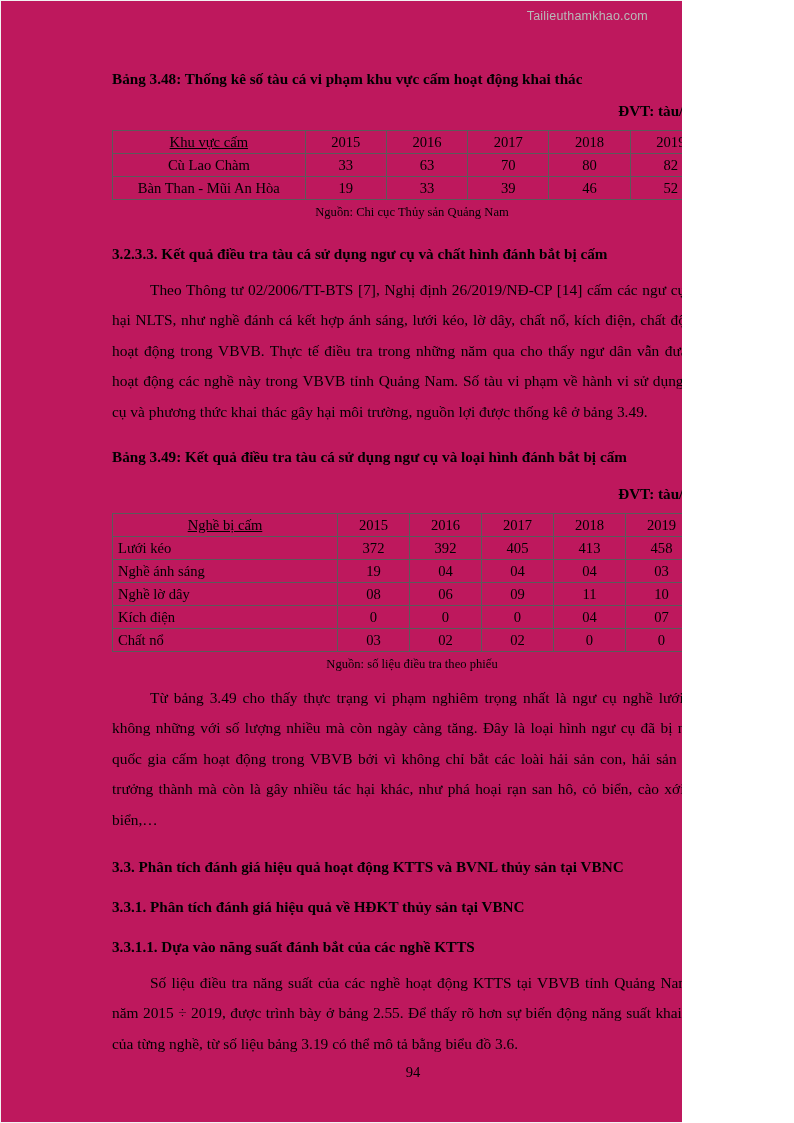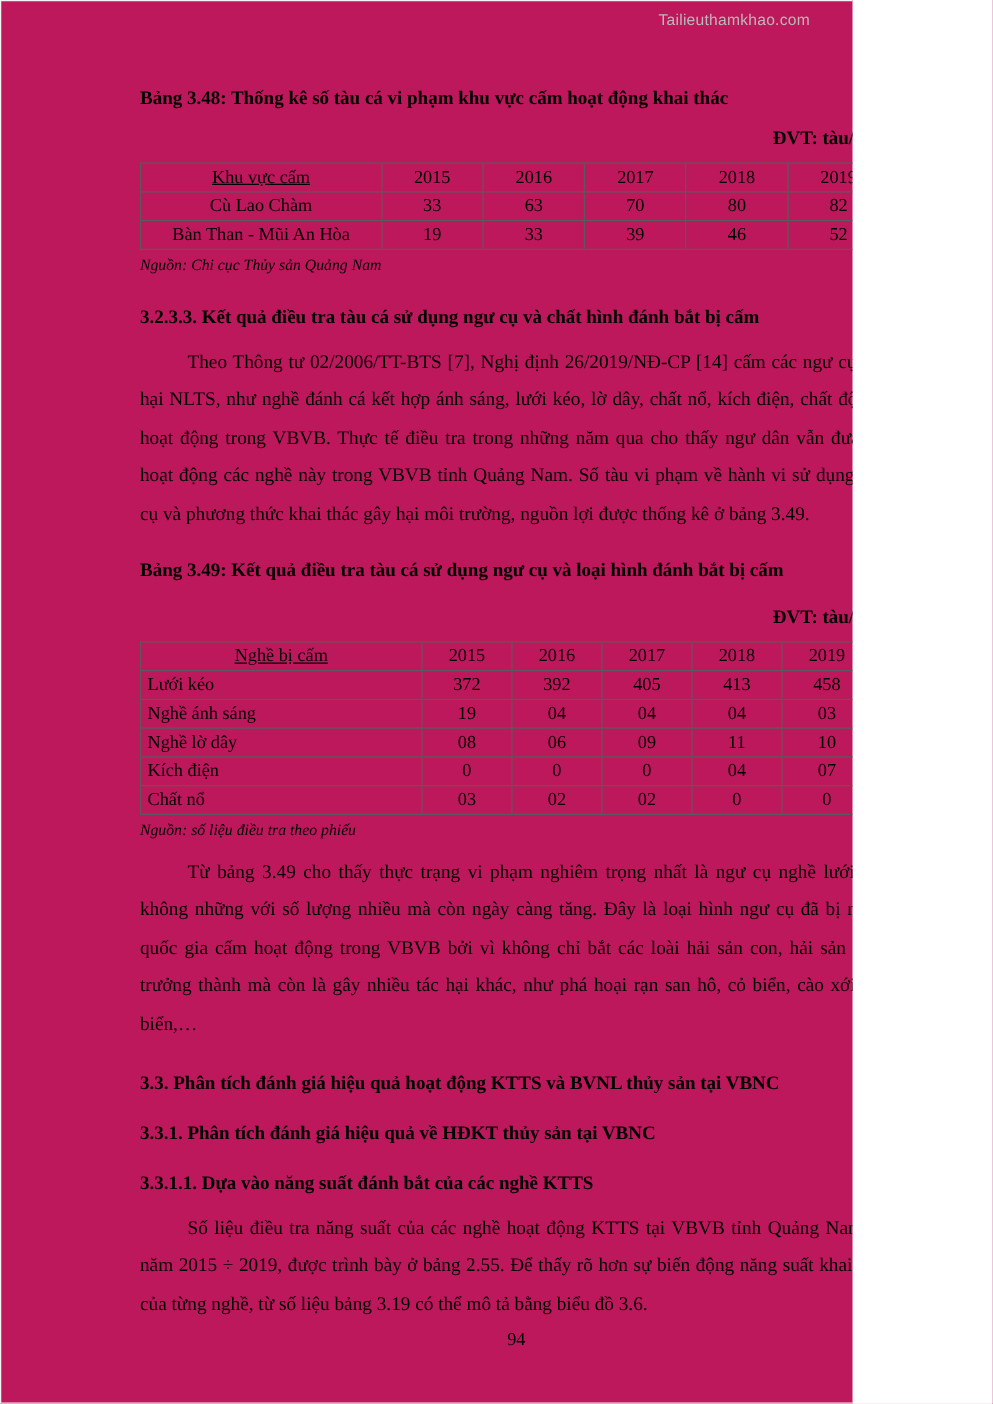--- a/index.html
+++ b/index.html
@@ -50,23 +50,22 @@
     margin: 0;
   }
   .dvt {
     font-weight: bold;
     font-size: 15.2px;
     text-align: right;
     margin: 9px 0 0 0;
     line-height: 1.4;
   }
   .src {
-    font-style: italic;
     font-size: 12.6px;
-    text-align: left;
+    text-align: center;
     margin: 4px 0 0 0;
     line-height: 1.4;
   }
   table.doc {
     border-collapse: collapse;
     font-size: 14.6px;
     margin: 9px 0 0 0;
     table-layout: fixed;
   }
   table.doc td, table.doc th {

